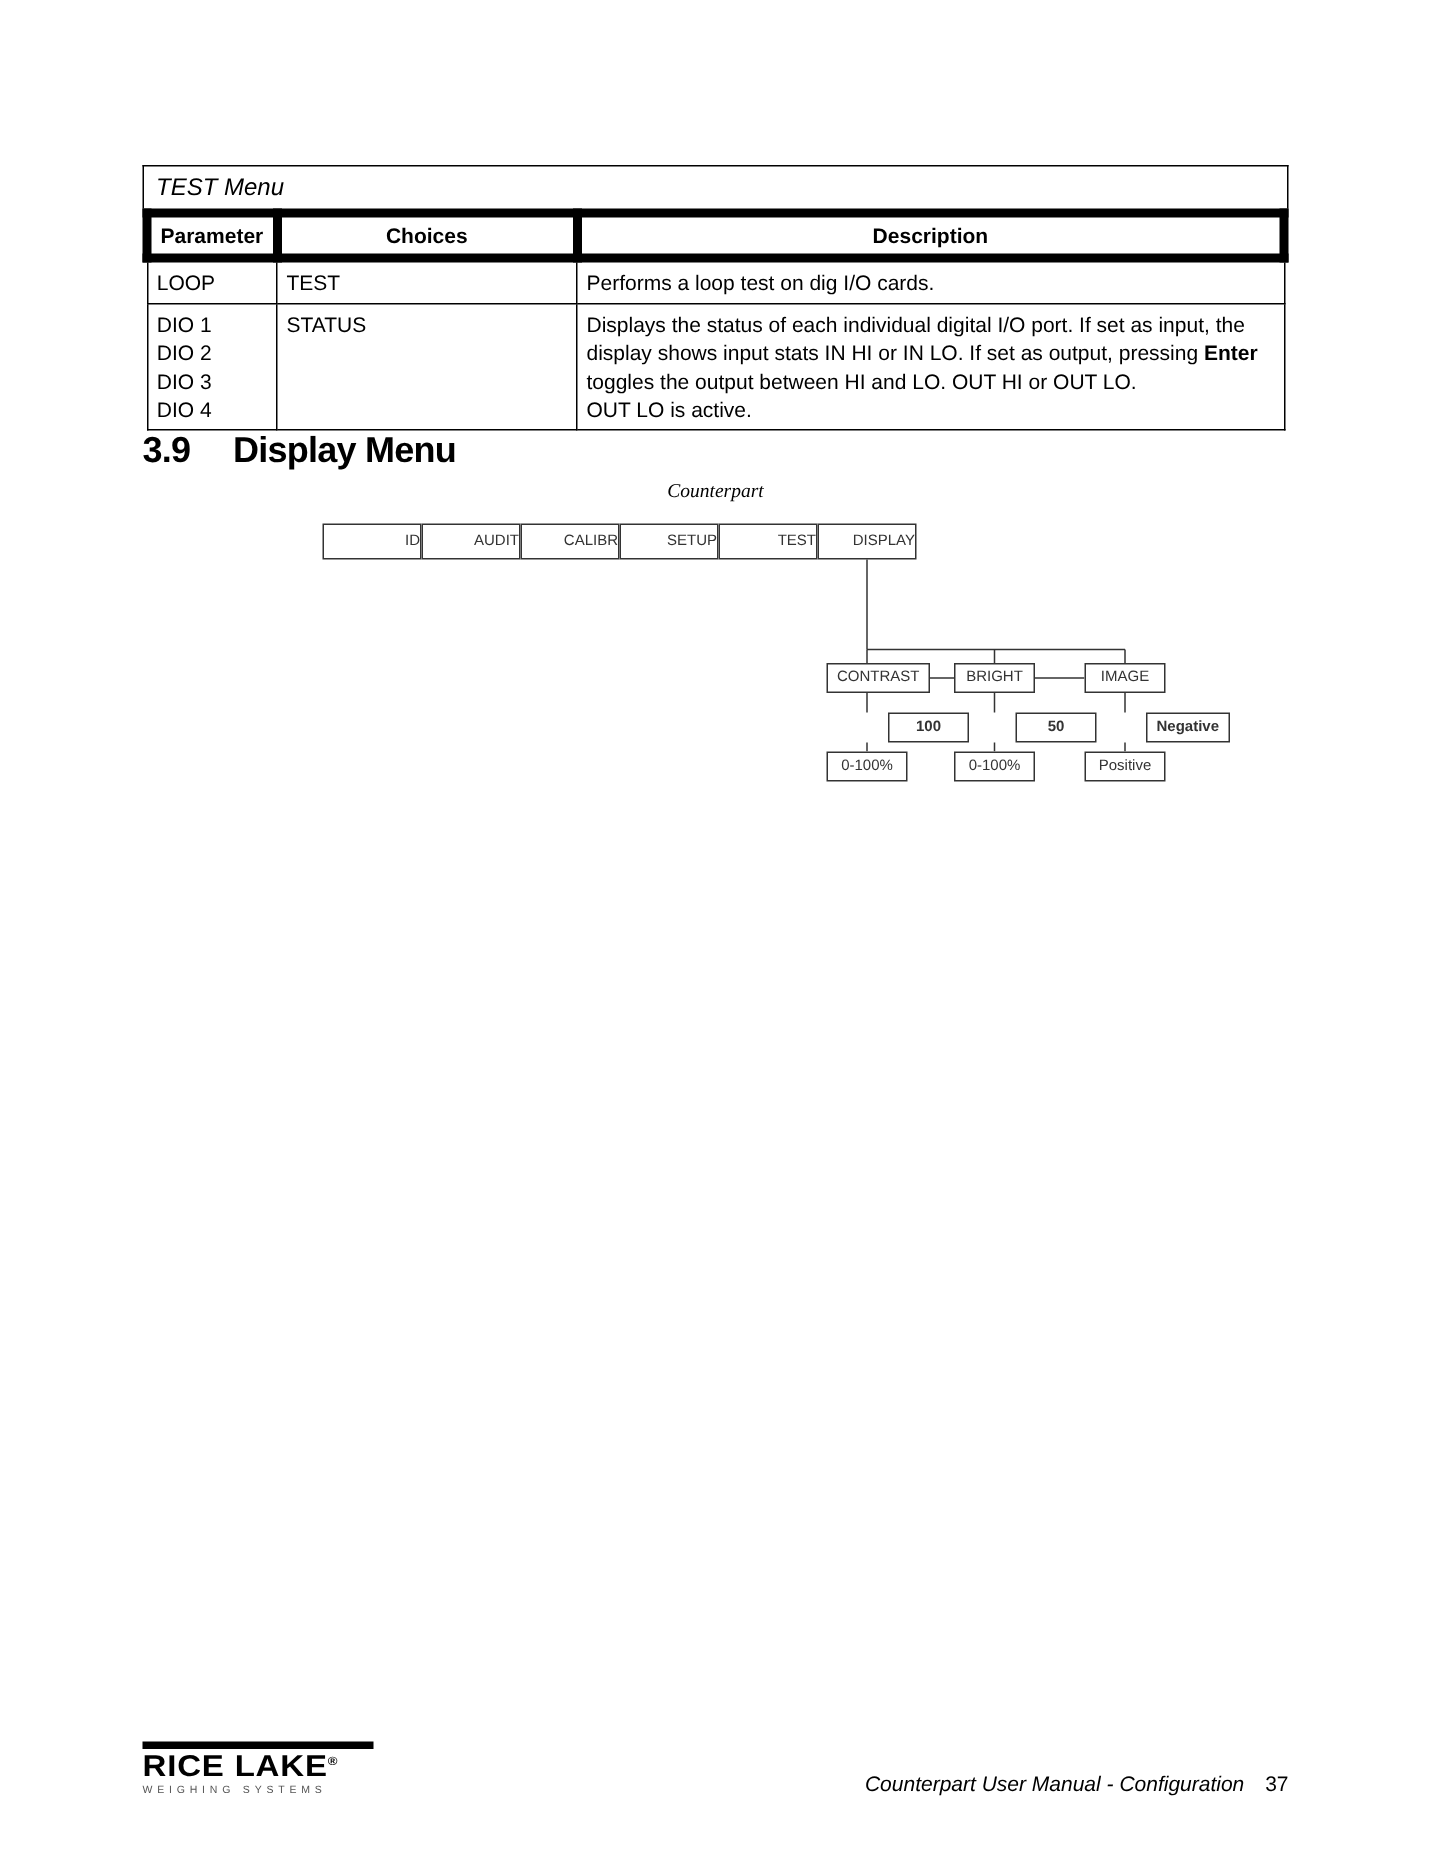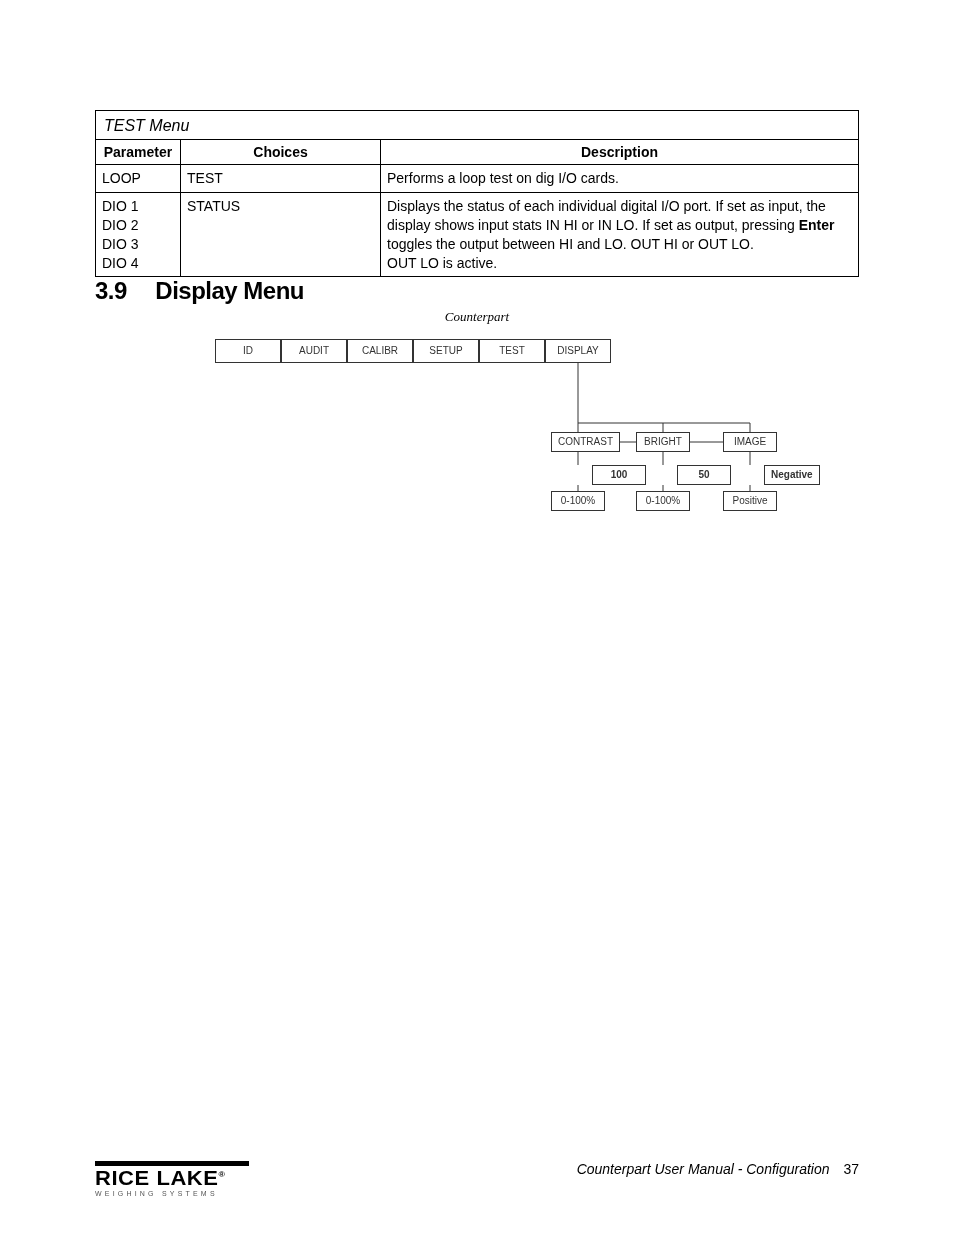--- a/index.html
+++ b/index.html
@@ -20,21 +20,21 @@
   }
   .table-caption {
     font-style: italic;
     font-weight: normal;
     padding: 6px 8px 4px 8px;
     border: 1.5px solid #000;
     border-bottom: none;
     text-align: left;
   }
   .table th {
-    border: 1px solid #000000;
+    border: 6px solid #000000;
     padding: 4px 6px;
     font-weight: bold;
     text-align: center;
   }
   .table td {
     border: 1px solid #000;
     padding: 4px 6px;
     vertical-align: top;
     line-height: 1.35;
   }
@@ -71,21 +71,21 @@
     position: absolute;
     top: 0;
     left: 120px;
     display: flex;
   }
   .menu-box {
     border: 1px solid #333;
     width: 66px;
     height: 24px;
     font-size: 10px;
-    text-align: center;
+    text-align: right;
     line-height: 22px;
     background: #fff;
     color: #333;
   }
   .pill {
     position: absolute;
     border: 1px solid #333;
     border-radius: 0;
     height: 20px;
     font-size: 10px;
@@ -98,20 +98,21 @@
   }
   .pill.bold { font-weight: bold; margin-left: 41px; }
   svg.conn { position: absolute; top: 0; left: 0; width: 100%; height: 220px; pointer-events: none; }
   svg.conn line { stroke: #333; stroke-width: 1; }
   .footer {
     position: absolute;
     bottom: 38px;
     left: 95px;
     right: 95px;
     display: flex;
+    align-items: flex-end;
     justify-content: space-between;
     gap: 27px;
   }
   .logo-block .brand {
     font-family: Arial, sans-serif;
     font-weight: 900;
     font-size: 20px;
     letter-spacing: 0.5px;
     transform: scaleX(1.1);
     transform-origin: left;

